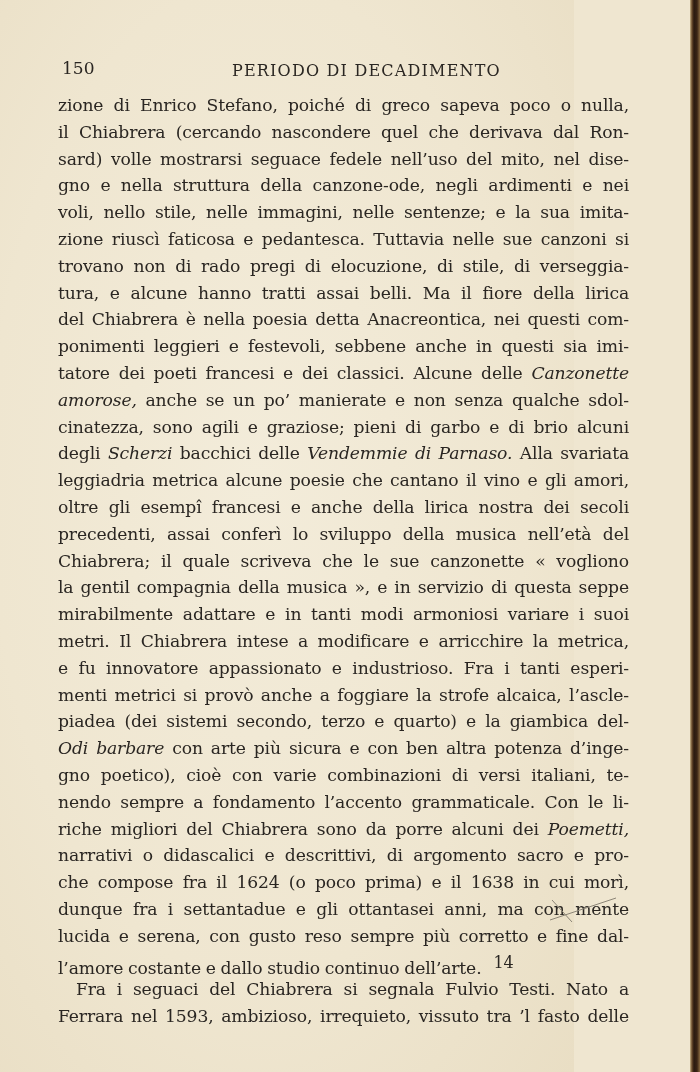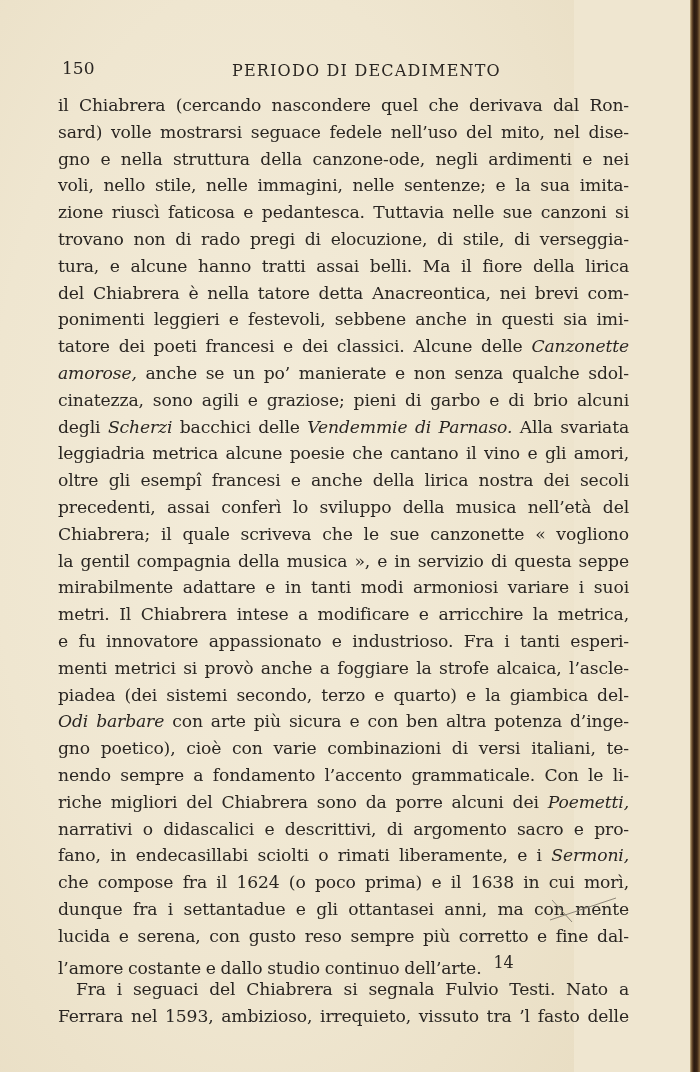--- a/index.html
+++ b/index.html
@@ -54,49 +54,49 @@
 <body>
 
 <div class="page">
   <div class="header">
     <span class="page-number">150</span>
     <span class="running-head">PERIODO DI DECADIMENTO</span>
   </div>
 
   <div class="text">
 
+    <div class="line"><span>zione di Enrico Stefano, poiché di greco sapeva poco o nulla,</span></div>
     <div class="line"><span>il Chiabrera (cercando nascondere quel che derivava dal Ron-</span></div>
     <div class="line"><span>sard) volle mostrarsi seguace fedele nell’uso del mito, nel dise-</span></div>
     <div class="line"><span>gno e nella struttura della canzone-ode, negli ardimenti e nei</span></div>
     <div class="line"><span>voli, nello stile, nelle immagini, nelle sentenze; e la sua imita-</span></div>
     <div class="line"><span>zione riuscì faticosa e pedantesca. Tuttavia nelle sue canzoni si</span></div>
     <div class="line"><span>trovano non di rado pregi di elocuzione, di stile, di verseggia-</span></div>
     <div class="line"><span>tura, e alcune hanno tratti assai belli. Ma il fiore della lirica</span></div>
-    <div class="line"><span>del Chiabrera è nella tatore detta Anacreontica, nei brevi com-</span></div>
+    <div class="line"><span>del Chiabrera è nella poesia detta Anacreontica, nei questi com-</span></div>
     <div class="line"><span>ponimenti leggieri e festevoli, sebbene anche in questi sia imi-</span></div>
     <div class="line"><span>tatore dei poeti francesi e dei classici. Alcune delle </span><span class="it">Canzonette</span></div>
     <div class="line"><span class="it">amorose,</span><span> anche se un po’ manierate e non senza qualche sdol-</span></div>
     <div class="line"><span>cinatezza, sono agili e graziose; pieni di garbo e di brio alcuni</span></div>
     <div class="line"><span>degli </span><span class="it">Scherzi</span><span> bacchici delle </span><span class="it">Vendemmie di Parnaso.</span><span> Alla svariata</span></div>
     <div class="line"><span>leggiadria metrica alcune poesie che cantano il vino e gli amori,</span></div>
     <div class="line"><span>oltre gli esempî francesi e anche della lirica nostra dei secoli</span></div>
     <div class="line"><span>precedenti, assai conferì lo sviluppo della musica nell’età del</span></div>
     <div class="line"><span>Chiabrera; il quale scriveva che le sue canzonette « vogliono</span></div>
     <div class="line"><span>la gentil compagnia della musica », e in servizio di questa seppe</span></div>
     <div class="line"><span>mirabilmente adattare e in tanti modi armoniosi variare i suoi</span></div>
     <div class="line"><span>metri. Il Chiabrera intese a modificare e arricchire la metrica,</span></div>
     <div class="line"><span>e fu innovatore appassionato e industrioso. Fra i tanti esperi-</span></div>
     <div class="line"><span>menti metrici si provò anche a foggiare la strofe alcaica, l’ascle-</span></div>
     <div class="line"><span>piadea (dei sistemi secondo, terzo e quarto) e la giambica del-</span></div>
     <div class="line"><span class="it">Odi barbare</span><span> con arte più sicura e con ben altra potenza d’inge-</span></div>
     <div class="line"><span>gno poetico), cioè con varie combinazioni di versi italiani, te-</span></div>
     <div class="line"><span>nendo sempre a fondamento l’accento grammaticale. Con le li-</span></div>
     <div class="line"><span>riche migliori del Chiabrera sono da porre alcuni dei </span><span class="it">Poemetti,</span></div>
     <div class="line"><span>narrativi o didascalici e descrittivi, di argomento sacro e pro-</span></div>
-    <div class="line"><span>fano, in endecasillabi sciolti o rimati liberamente, e i </span><span class="it">Sermoni,</span></div>
     <div class="line"><span>che compose fra il 1624 (o poco prima) e il 1638 in cui morì,</span></div>
     <div class="line"><span>dunque fra i settantadue e gli ottantasei anni, ma con mente</span></div>
     <div class="line"><span>lucida e serena, con gusto reso sempre più corretto e fine dal-</span></div>
     <div class="line last"><span>l’amore costante e dallo studio continuo dell’arte.</span><span class="fn">14</span></div>
     <div class="line indent"><span>Fra i seguaci del Chiabrera si segnala Fulvio Testi. Nato a</span></div>
     <div class="line"><span>Ferrara nel 1593, ambizioso, irrequieto, vissuto tra ’l fasto delle</span></div>
 
   </div>
 
   <svg class="pencil" viewBox="0 0 70 30">

